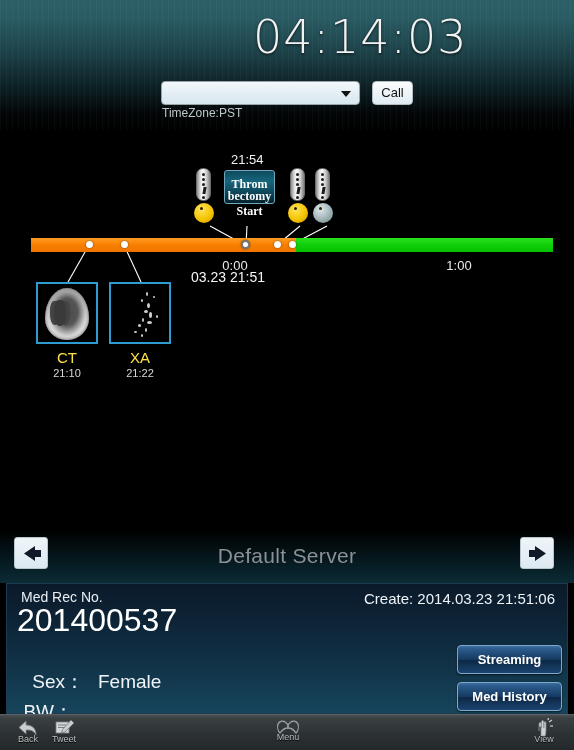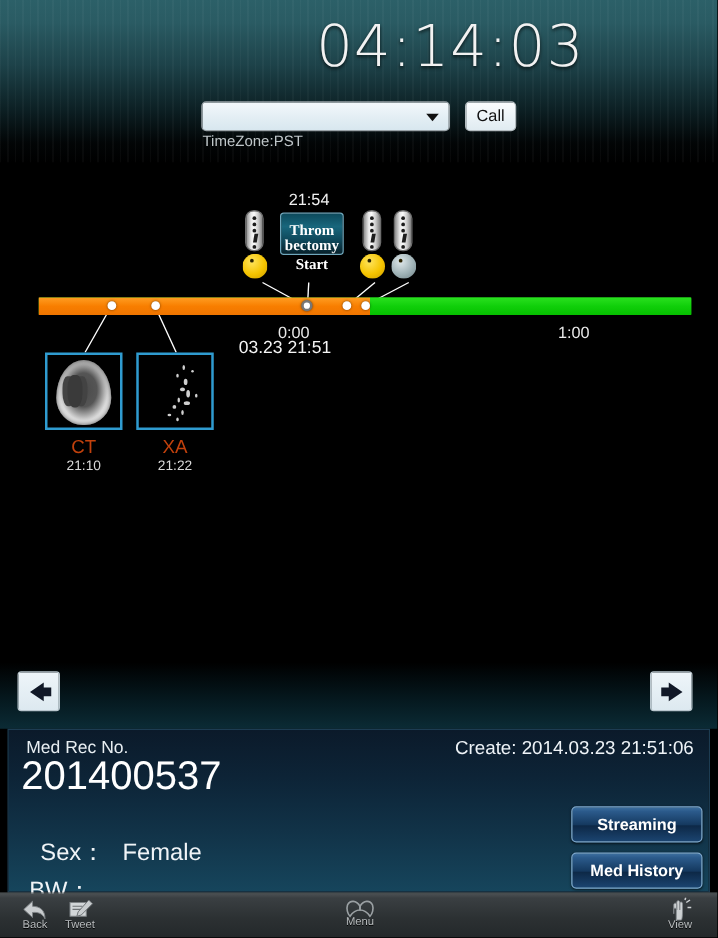--- a/index.html
+++ b/index.html
@@ -81,21 +81,21 @@
         background:#fff; box-shadow:0 0 2px rgba(0,0,0,.6); }
   .dot.ring{ background:#fff; border:2px solid #777; width:9px;height:9px; }
 
   
   #leaders{ position:absolute; left:0; top:0; width:574px; height:400px; }
 
   
   .thumb-wrap{ position:absolute; }
   .thumb{ width:62px; height:62px; border:2px solid #2f9bd0; background:#000;
           position:relative; overflow:hidden; }
-  .thumb-cap{ text-align:center; font-size:15px; margin-top:5px; color:#c2410c; }
+  .thumb-cap{ text-align:center; font-size:15px; margin-top:5px; color:#fde047; }
   .thumb-time{ text-align:center; font-size:11px; margin-top:1px; color:#d9d9d9; }
 
   
   .brain{
     position:absolute; left:7px; top:4px; width:44px; height:52px;
     border-radius:50% 50% 48% 48%/58% 58% 42% 42%;
     background:
       radial-gradient(ellipse at 50% 46%, #4a4a4a 0%, #555 34%, #8f8f8f 46%, #dcdcdc 62%, #f2f2f2 74%, #bdbdbd 92%, #6e6e6e 100%);
     box-shadow:inset 0 0 4px rgba(0,0,0,.7);
   }
@@ -326,20 +326,21 @@
   </div>
 
 </div>
 
 <div id="server-bar">
   <div class="navbtn" id="nav-prev">
     <svg width="34" height="30" viewBox="0 0 34 30">
       <path d="M20 8 L20 12 L26 12 L26 19 L20 19 L20 23 L9 15.5 Z" fill="#111827"></path>
     </svg>
   </div>
+  <div id="server-name">Default Server</div>
   <div class="navbtn" id="nav-next">
     <svg width="34" height="30" viewBox="0 0 34 30">
       <path d="M14 8 L14 12 L8 12 L8 19 L14 19 L14 23 L25 15.5 Z" fill="#111827"></path>
     </svg>
   </div>
 </div>
 
 <div id="patient">
   <div id="mrn-label">Med Rec No.</div>
   <div id="mrn-value">201400537</div>

